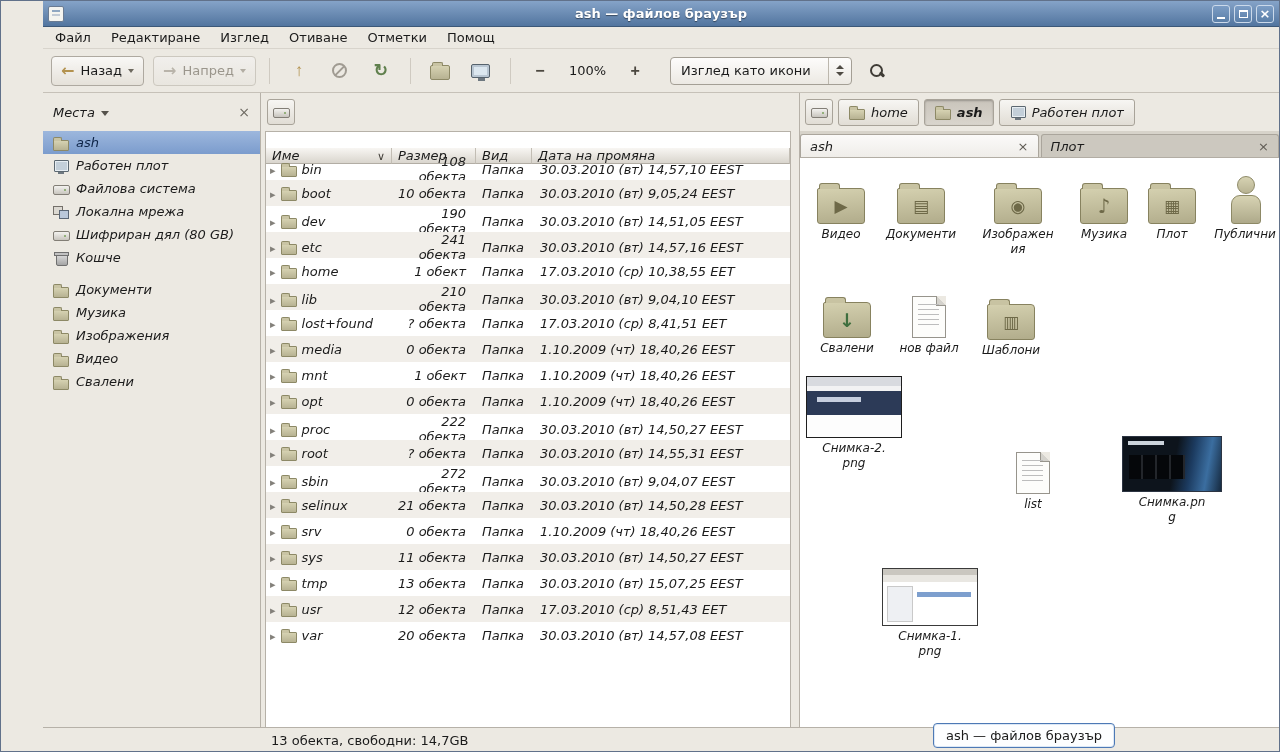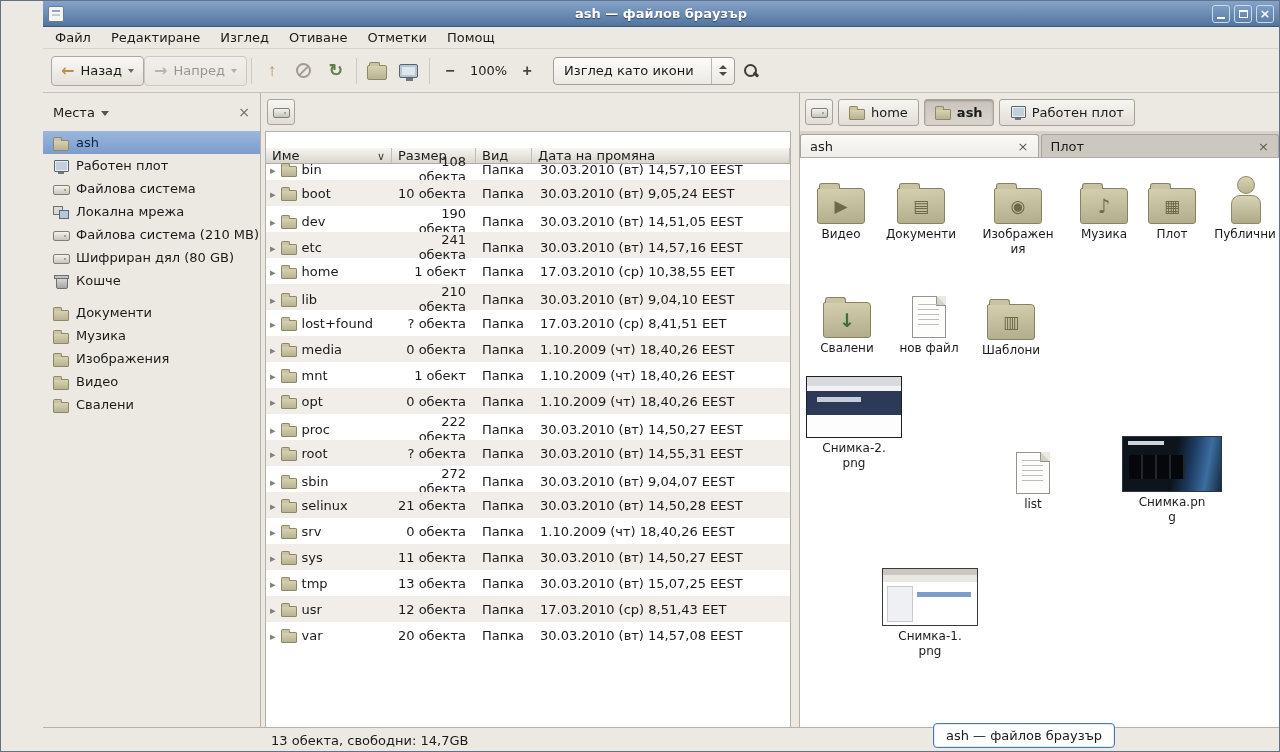--- a/index.html
+++ b/index.html
@@ -17,21 +17,21 @@
   .win-btn { width:18px; height:18px; border:1px solid #cbd9ea; border-radius:3px; background:linear-gradient(#7c9dc5,#5b7fa8); display:flex; align-items:center; justify-content:center; color:#fff; cursor:default; }
   .g-min { width:8px; height:2px; background:#fff; margin-top:8px; }
   .g-max { width:9px; height:8px; border:1px solid #fff; border-top-width:2px; }
   .g-close { font-size:13px; font-weight:bold; line-height:1; }
 
   
   .menubar { height:22px; display:flex; align-items:stretch; background:#ece9e2; border-bottom:1px solid #d8d4cc; padding-left:2px; }
   .menu-item { display:flex; align-items:center; padding:0 10px; cursor:default; }
 
   
-  .toolbar { height:44px; display:flex; align-items:center; gap:0; padding:0 8px; background:#ece9e2; border-bottom:1px solid #c6c1b8; }
+  .toolbar { height:44px; display:flex; align-items:center; gap:9px; padding:0 8px; background:#ece9e2; border-bottom:1px solid #c6c1b8; }
   .tb-btn { display:flex; align-items:center; gap:6px; height:30px; padding:0 9px; border:1px solid #aeA9a0; border-radius:4px; background:linear-gradient(#f9f8f6,#e5e1d9); font-size:13px; font-family:inherit; color:#1b1b1b; }
   .tb-btn.disabled { color:#9b968c; border-color:#ccc8bf; background:linear-gradient(#f1efec,#e9e6df); }
   .tb-ico { display:flex; align-items:center; justify-content:center; width:32px; height:30px; border:1px solid transparent; border-radius:4px; background:transparent; }
   .tb-sep { width:1px; height:26px; background:#cfcac1; margin:0 4px; }
   .arrow-l::before { content:"←"; color:#b3924e; font-weight:bold; font-size:16px; }
   .arrow-r::before { content:"→"; color:#b9b4aa; font-weight:bold; font-size:16px; }
   .arrow-u::before { content:"↑"; color:#b3924e; font-weight:bold; font-size:17px; }
   .caret { width:0; height:0; border-left:3px solid transparent; border-right:3px solid transparent; border-top:4px solid #6d695f; }
   .tb-btn.disabled .caret { border-top-color:#b2ada3; }
   .stop-icon { width:15px; height:15px; border:2px solid #a09b92; border-radius:50%; position:relative; }
@@ -47,21 +47,21 @@
   .combo { display:flex; align-items:center; height:28px; min-width:182px; margin-left:10px; padding:0 0 0 10px; border:1px solid #a49f95; border-radius:4px; background:linear-gradient(#fdfcfb,#ecE9e3); }
   .combo-text { flex:1; }
   .spin { display:flex; flex-direction:column; gap:3px; align-self:stretch; justify-content:center; padding:0 7px; margin-left:8px; border-left:1px solid #bcb7ad; }
   .spin-up { width:0; height:0; border-left:4px solid transparent; border-right:4px solid transparent; border-bottom:4px solid #4f4b44; }
   .spin-dn { width:0; height:0; border-left:4px solid transparent; border-right:4px solid transparent; border-top:4px solid #4f4b44; }
   .mag { width:16px; height:16px; position:relative; }
   .mag::before { content:""; position:absolute; left:1px; top:1px; width:9px; height:9px; border:2px solid #3f3c36; border-radius:50%; }
   .mag::after { content:""; position:absolute; left:10px; top:10px; width:6px; height:3px; background:#3f3c36; border-radius:1px; transform:rotate(45deg); }
 
   
-  .main { display:flex; height:634px; }
+  .main { display:flex; height:634px;font-style:italic; }
 
   
   .sidebar { width:218px; flex:none; background:#ece9e2; border-right:1px solid #b6b1a8; display:flex; flex-direction:column; }
   .side-header { height:38px; display:flex; align-items:center; gap:6px; padding:0 10px; }
   .side-caret { width:0; height:0; border-left:4px solid transparent; border-right:4px solid transparent; border-top:5px solid #55524b; margin-top:2px; }
   .side-close { margin-left:auto; color:#6e6a62; font-size:14px; line-height:1; }
   .side-close::before { content:"×"; }
   .side-item { height:23px; display:flex; align-items:center; gap:7px; padding:0 8px 0 10px; cursor:default; white-space:nowrap; }
   .side-item.selected { background:linear-gradient(#9db7dd,#7b9ccd); color:#0d2346; }
   .side-gap { height:9px; }
@@ -288,24 +288,20 @@
           <div class="side-item">
             <span class="pi drive"></span>
             <span>Файлова система</span>
           </div>
 
           <div class="side-item">
             <span class="pi network"></span>
             <span>Локална мрежа</span>
           </div>
 
-          <div class="side-item">
-            <span class="pi drive"></span>
-            <span>Файлова система (210 MB)</span>
-          </div>
 
           <div class="side-item">
             <span class="pi drive"></span>
             <span>Шифриран дял (80 GB)</span>
           </div>
 
           <div class="side-item">
             <span class="pi trash"></span>
             <span>Кошче</span>
           </div>

